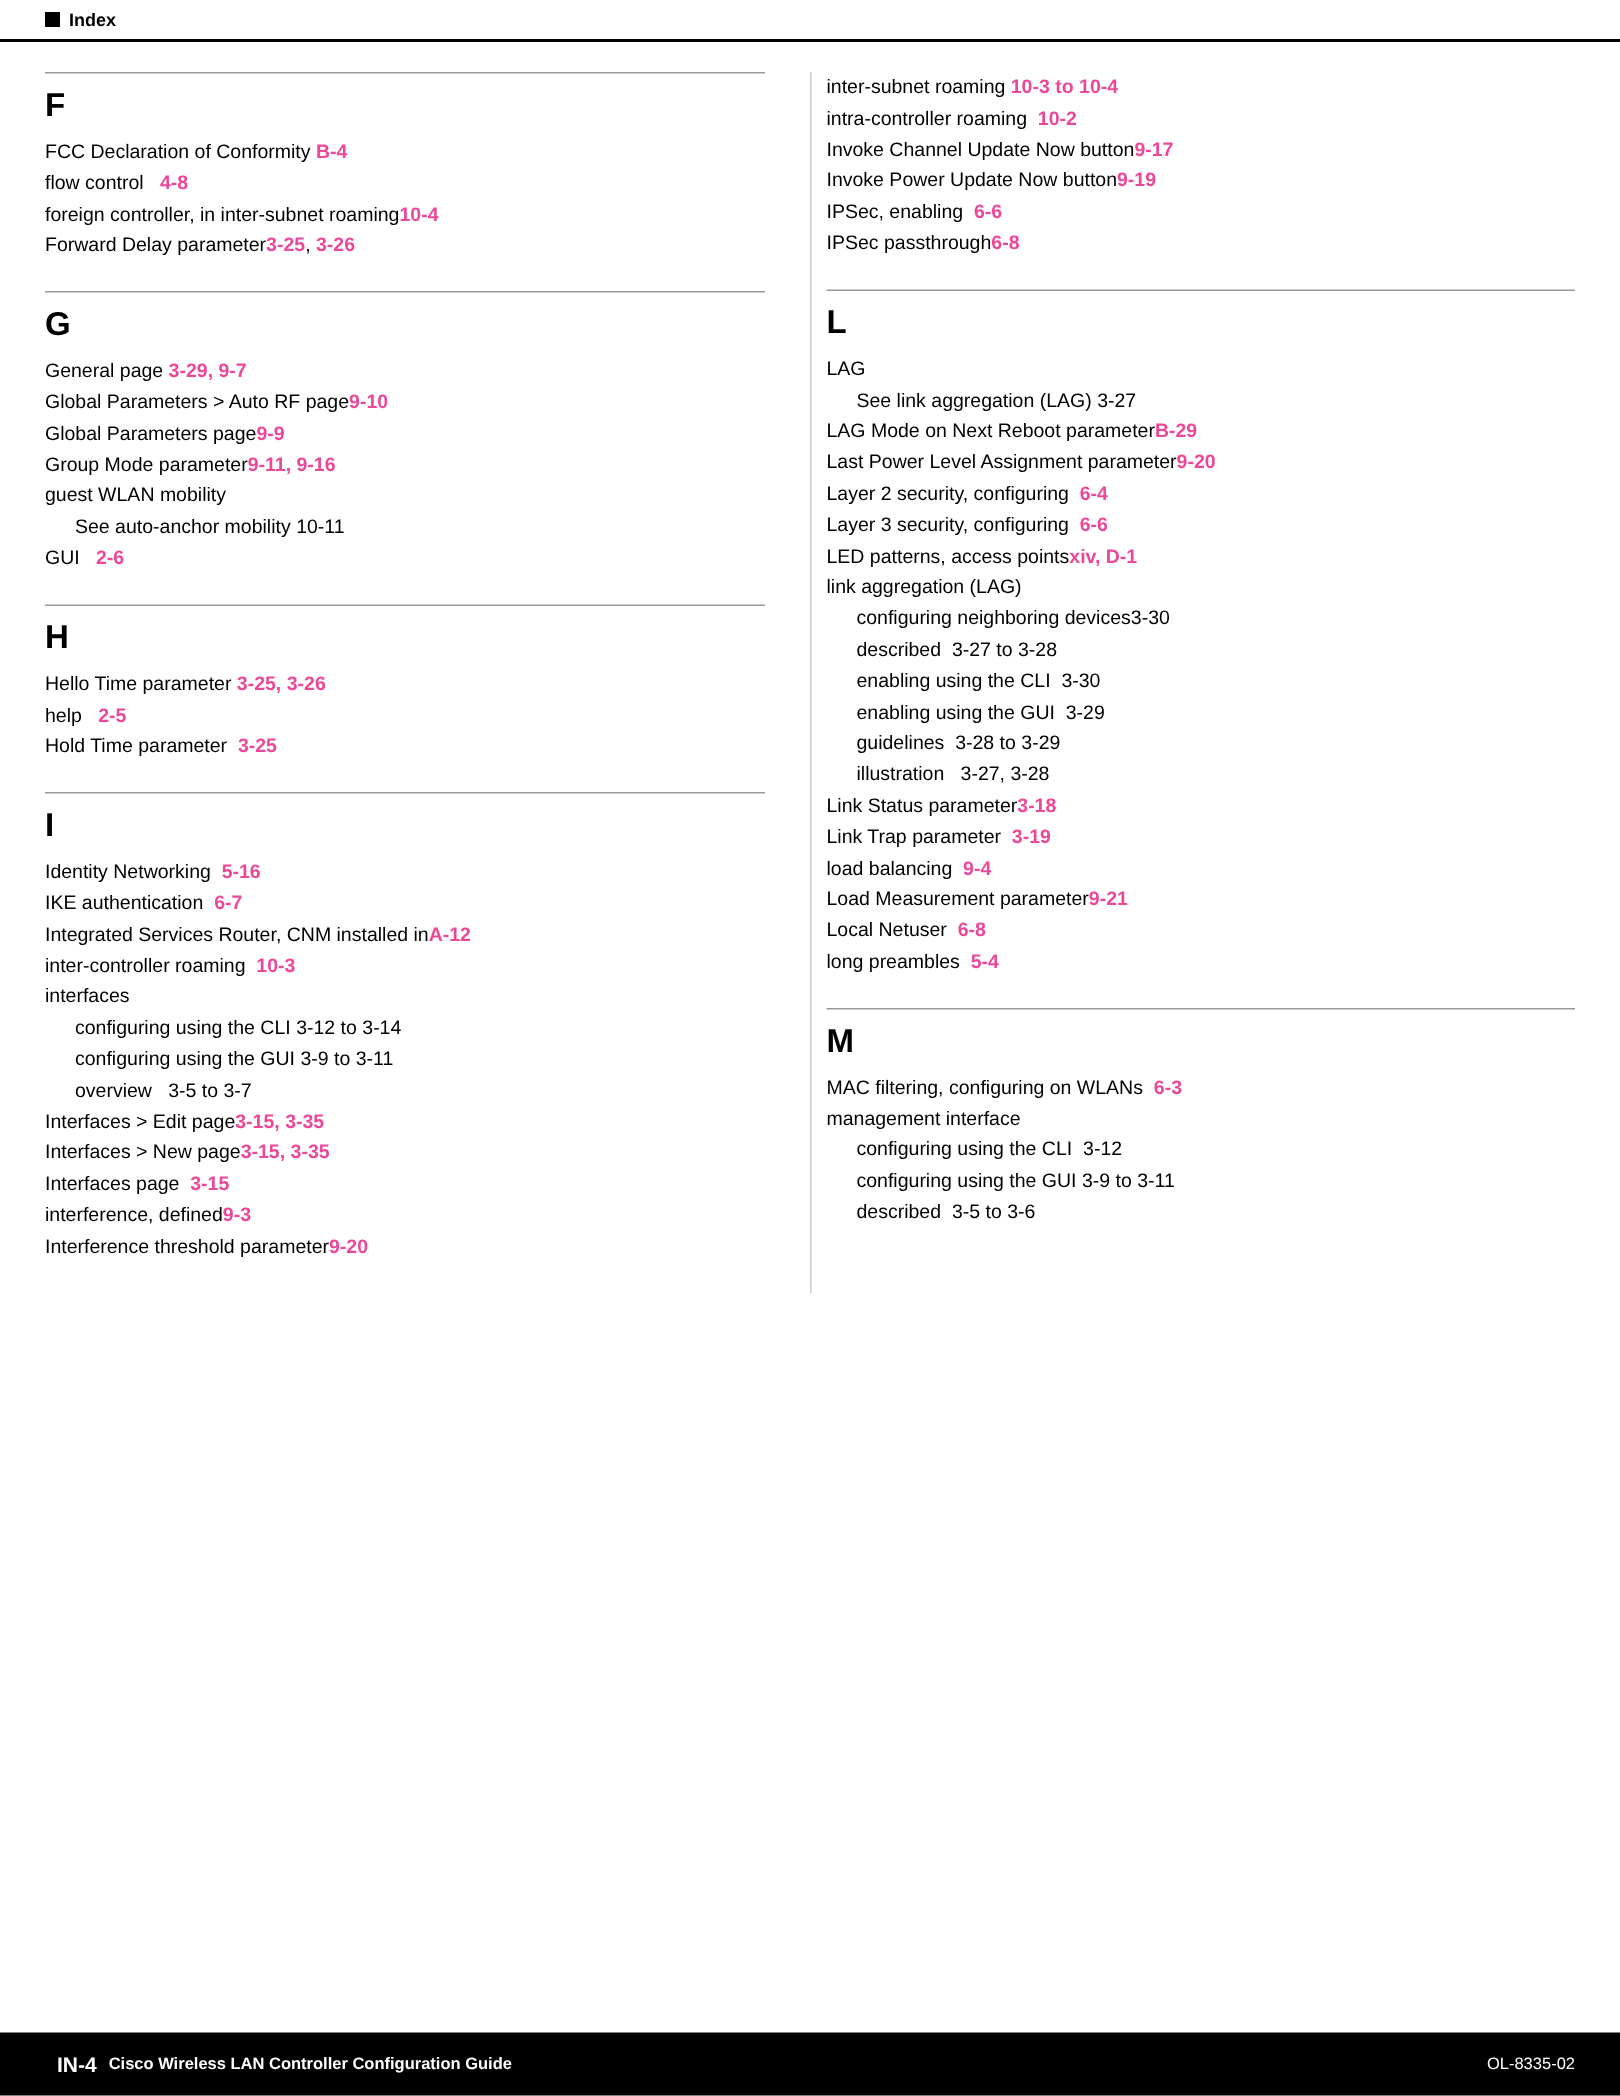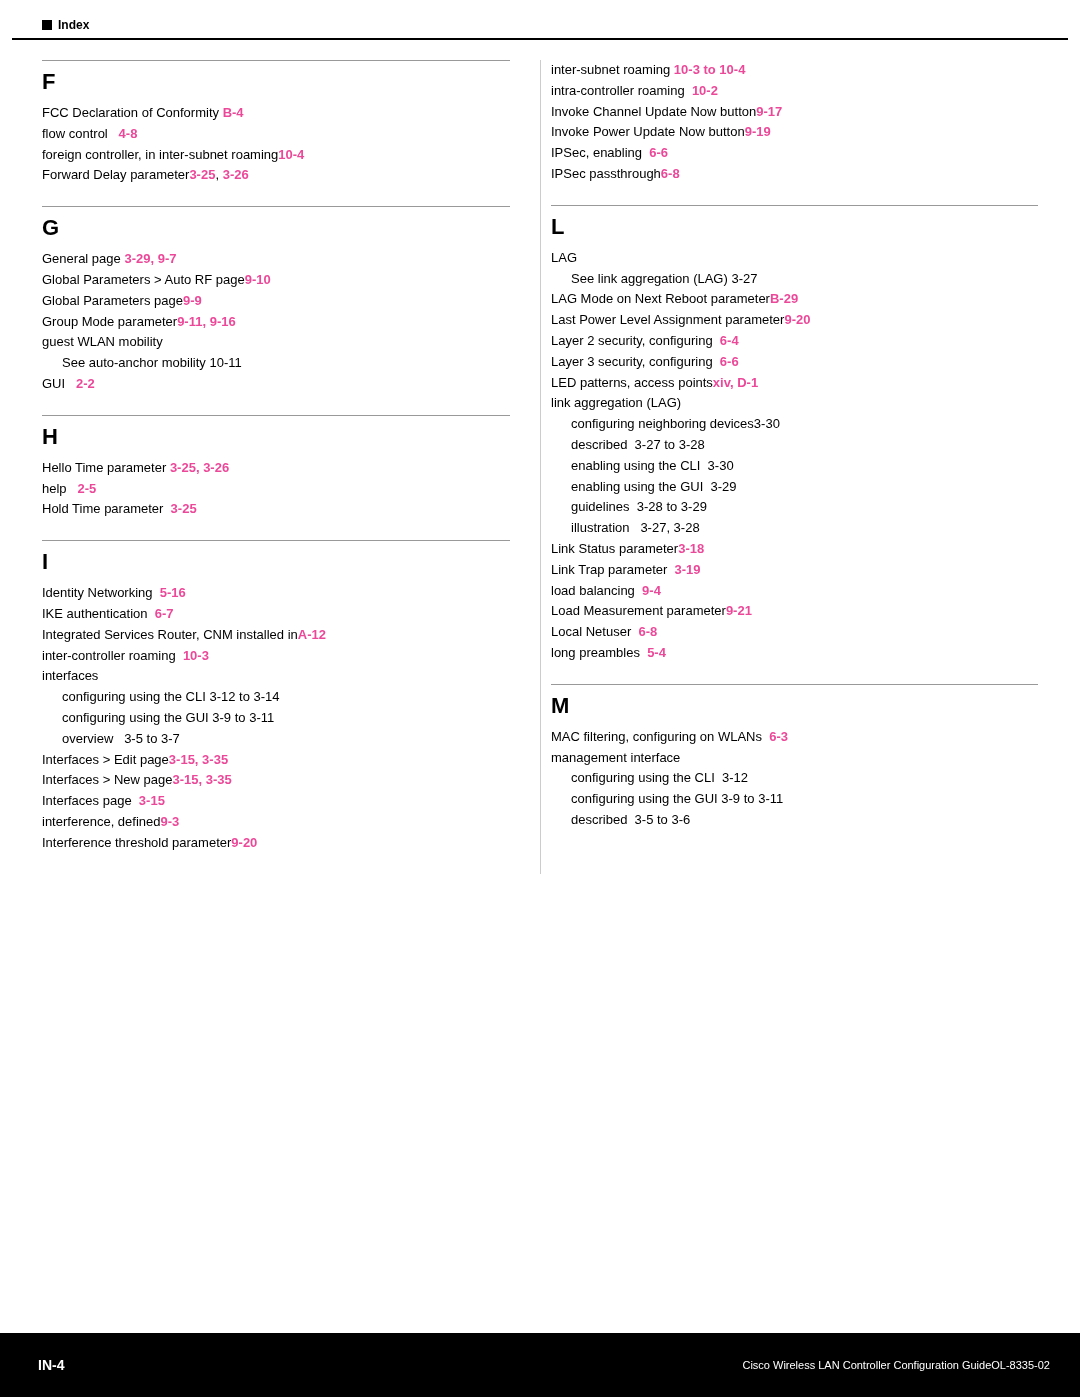--- a/index.html
+++ b/index.html
@@ -10,21 +10,21 @@
       color: #000;
       width: 1080px;
       min-height: 1397px;
       position: relative;
     }
 
     .page-container {
       width: 1080px;
       min-height: 1397px;
       position: relative;
-      padding: 12px;
+      padding: 0;
       border-radius: 12px;
     }
 
     
     .header-bar {
       display: flex;
       align-items: center;
       padding: 6px 30px;
       border-bottom: 2px solid #000;
     }
@@ -96,41 +96,42 @@
       line-height: 1.6;
       font-size: 13px;
     }
 
     
     .footer {
       position: absolute;
       bottom: 0;
       left: 0;
       right: 0;
-      height: 64px;
+      height: 42px;
       background: #000;
       display: flex;
       align-items: center;
       justify-content: space-between;
       padding: 0 30px;
     }
 
     .footer-left {
       background: #000;
       color: #fff;
       font-size: 14px;
       font-weight: bold;
       padding: 4px 8px;
     }
 
     .footer-center {
       color: #fff;
       font-size: 11px;
-      text-align: right;
+      text-align: left;
       flex: 1;
+      font-weight: bold;
     }
 
     .footer-right {
       color: #fff;
       font-size: 11px;
     }
   </style>
 </head>
 <body>
 
@@ -157,21 +158,21 @@
 
       <div class="section">
         <hr class="section-divider">
         <div class="section-letter">G</div>
         <div class="index-entry">General page <span class="link">3-29, 9-7</span></div>
         <div class="index-entry">Global Parameters &gt; Auto RF page<span class="link">9-10</span></div>
         <div class="index-entry">Global Parameters page<span class="link">9-9</span></div>
         <div class="index-entry">Group Mode parameter<span class="link">9-11, 9-16</span></div>
         <div class="index-entry">guest WLAN mobility</div>
         <div class="sub-entry">See auto-anchor mobility <span class="link">10-11</span></div>
-        <div class="index-entry">GUI &nbsp;&nbsp;<span class="link">2-2</span></div>
+        <div class="index-entry">GUI &nbsp;&nbsp;<span class="link">2-6</span></div>
       </div>
 
       <div class="section">
         <hr class="section-divider">
         <div class="section-letter">H</div>
         <div class="index-entry">Hello Time parameter <span class="link">3-25, 3-26</span></div>
         <div class="index-entry">help &nbsp;&nbsp;<span class="link">2-5</span></div>
         <div class="index-entry">Hold Time parameter &nbsp;<span class="link">3-25</span></div>
       </div>
 

